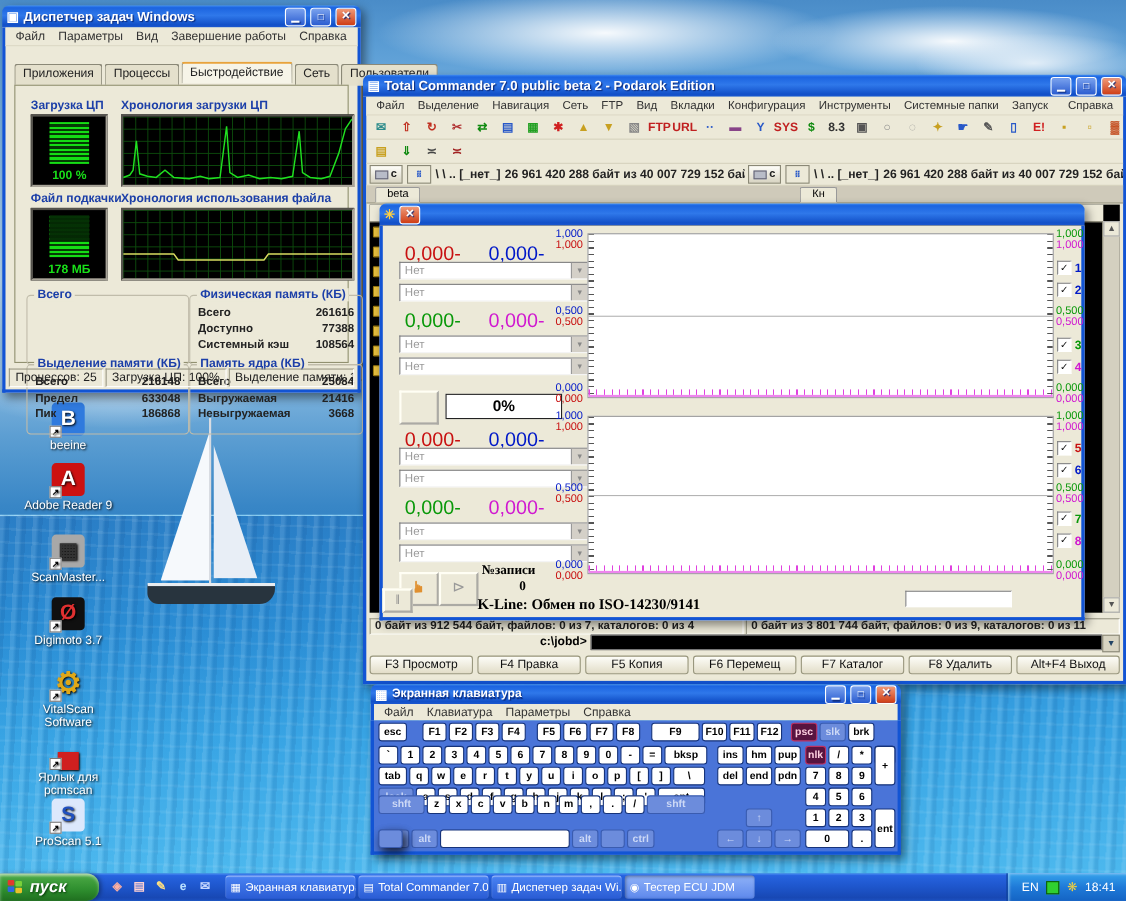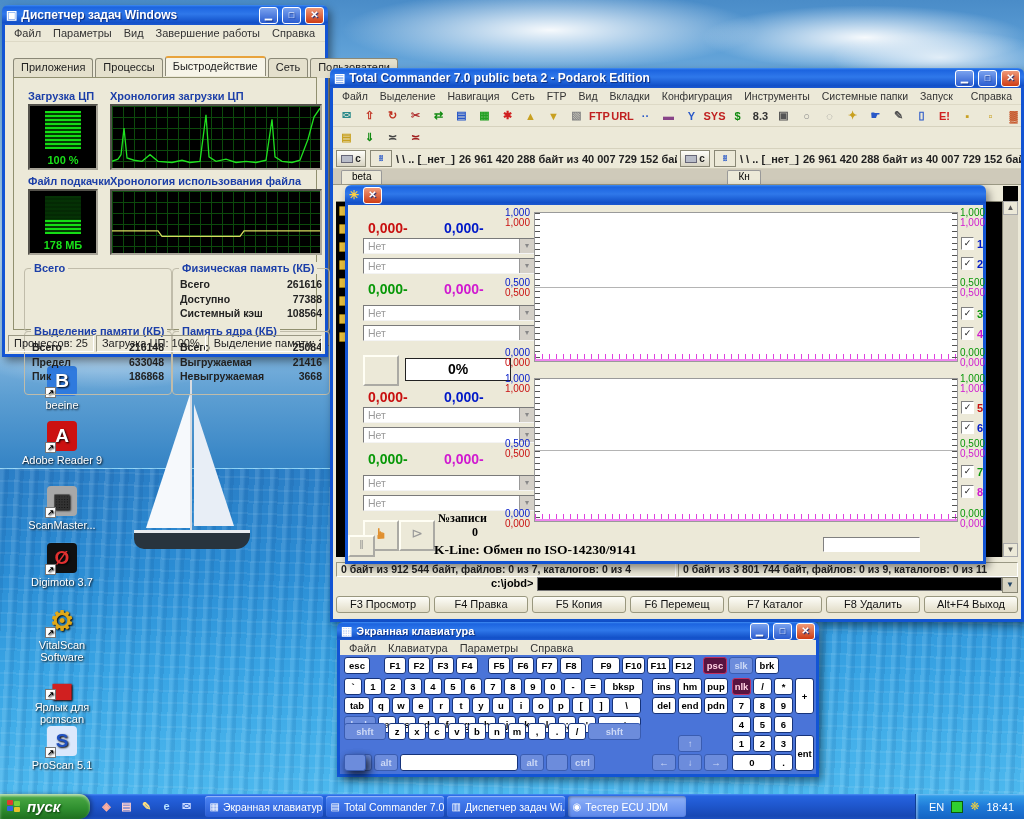--- a/index.html
+++ b/index.html
@@ -137,21 +137,21 @@
     font-size:8px;line-height:13px;text-align:center;color:#246;}
   .fbar{position:absolute;left:1px;right:1px;bottom:6px;height:17px;display:flex;background:#ece9d8;}
   .fbtn{flex:1;margin:0 2px;border:1px solid #99977e;border-radius:3px;font-size:11px;
     background:linear-gradient(#fdfdf8,#e2ddc8);text-align:center;line-height:15px;
     white-space:nowrap;overflow:hidden;color:#111;}
 
   
   #graphs{left:345px;top:185px;width:641px;height:379px;z-index:4;}
   #graphs .gbody{position:absolute;top:20px;left:0;right:0;bottom:0;background:#ece9d8;
     border:3px solid #1254d4;border-top:none;}
-  .zl{position:absolute;font-weight:bold;font-size:14px;}
+  .zl{position:absolute;font-weight:normal;font-size:18px;}
   .cmb{position:absolute;left:15px;width:172px;height:16px;background:#fff;
     border:1px solid;border-color:#7a7a7a #f4f4f4 #f4f4f4 #7a7a7a;color:#9a9a9a;
     font-size:10.5px;padding:1px 4px;box-sizing:border-box;}
   .cmb::after{content:"▾";position:absolute;right:0;top:0;bottom:0;width:14px;
     background:#d4d0c8;border-left:1px solid #999;color:#888;font-size:8px;
     text-align:center;line-height:13px;}
   .gbtn{position:absolute;width:32px;height:27px;background:#ece9d8;
     border:2px outset #fffef4;text-align:center;}
   .pct{position:absolute;left:57px;width:104px;height:21px;background:#fff;border:1px solid #222;
     font-weight:bold;font-size:14px;text-align:center;line-height:21px;color:#000;}
@@ -721,21 +721,21 @@
         <div class="key" style="width: 22px;">F1</div>
         <div class="key" style="width: 22px;">F2</div>
         <div class="key" style="width: 22px;">F3</div>
         <div class="key" style="width: 22px;">F4</div>
         <div class="key sp" style="width: 6px;"></div>
         <div class="key" style="width: 22px;">F5</div>
         <div class="key" style="width: 22px;">F6</div>
         <div class="key" style="width: 22px;">F7</div>
         <div class="key" style="width: 22px;">F8</div>
         <div class="key sp" style="width: 6px;"></div>
-        <div class="key" style="width: 28px;">F9</div>
+        <div class="key" style="width: 44px;">F9</div>
         <div class="key" style="width: 23px;">F10</div>
         <div class="key" style="width: 23px;">F11</div>
         <div class="key" style="width: 23px;">F12</div>
         <div class="key sp" style="width: 4px;"></div>
         <div class="key hl" style="width: 24px;">psc</div>
         <div class="key dim" style="width: 24px;">slk</div>
         <div class="key" style="width: 24px;">brk</div>
       </div>
     <div class="krow" style="top:23px;">
 

